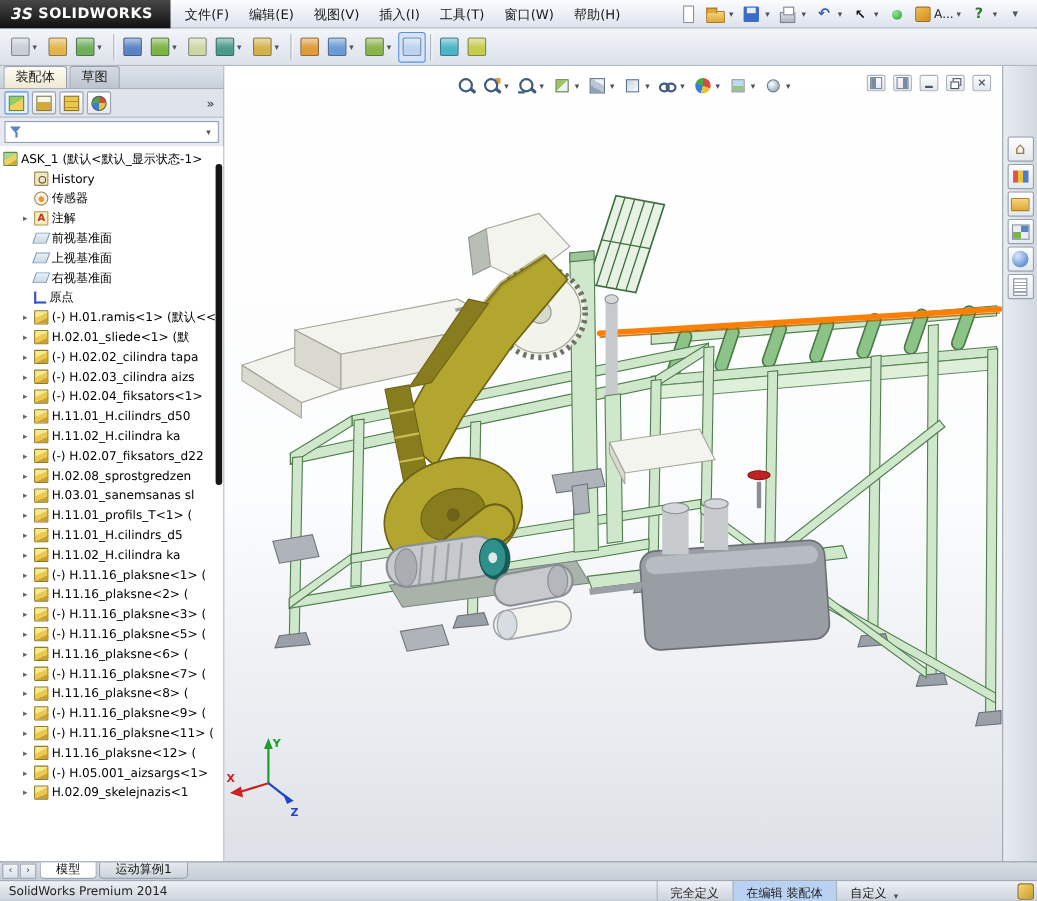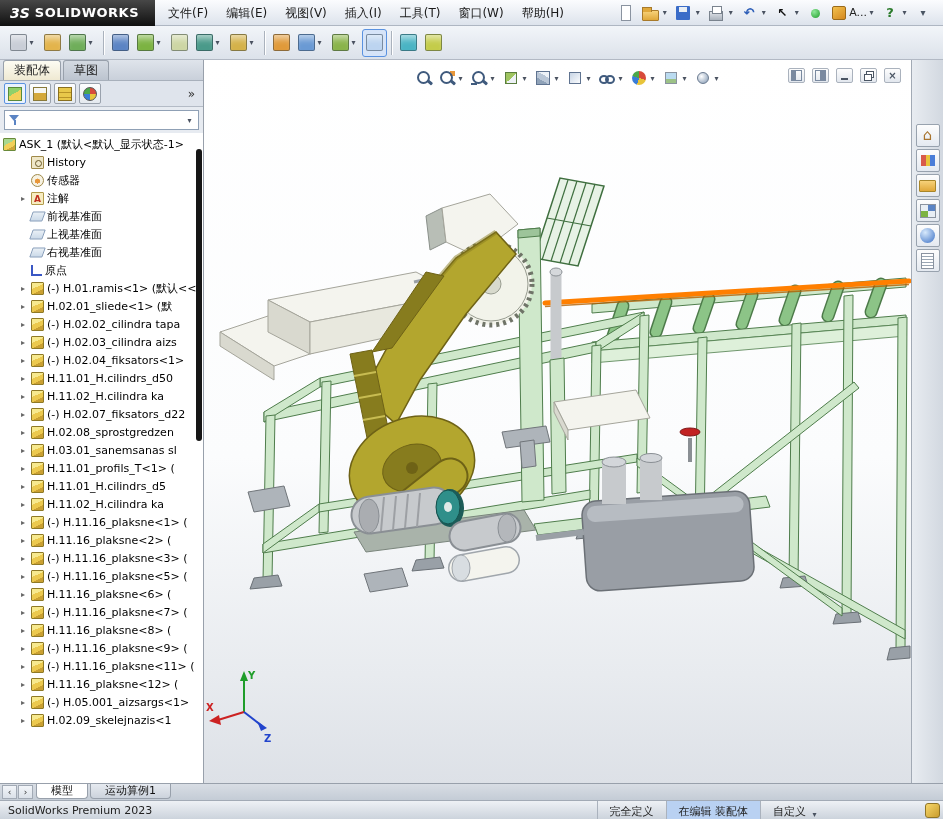--- a/index.html
+++ b/index.html
@@ -810,21 +810,21 @@
   <span class="mtab active">
       <span>模型</span>
     </span>
       <span class="mtab">
       <span>运动算例1</span>
     </span>
     </span>
 </div>
 
 <div class="statusbar">
-  <span class="sb-left">SolidWorks Premium 2023</span>
+  <span class="sb-left">SolidWorks Premium 2014</span>
   <span class="sb-right">
 
   <span class="sb-cell">
       <span>完全定义</span>
 
     </span>
       <span class="sb-cell highlight">
       <span>在编辑 装配体</span>
 
     </span>

